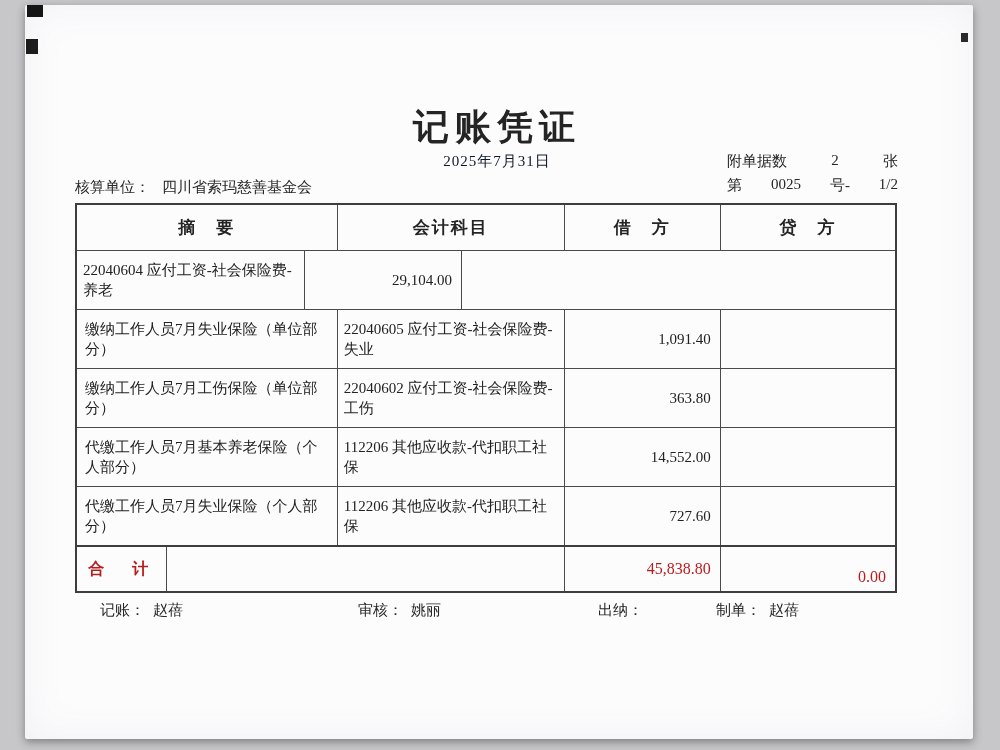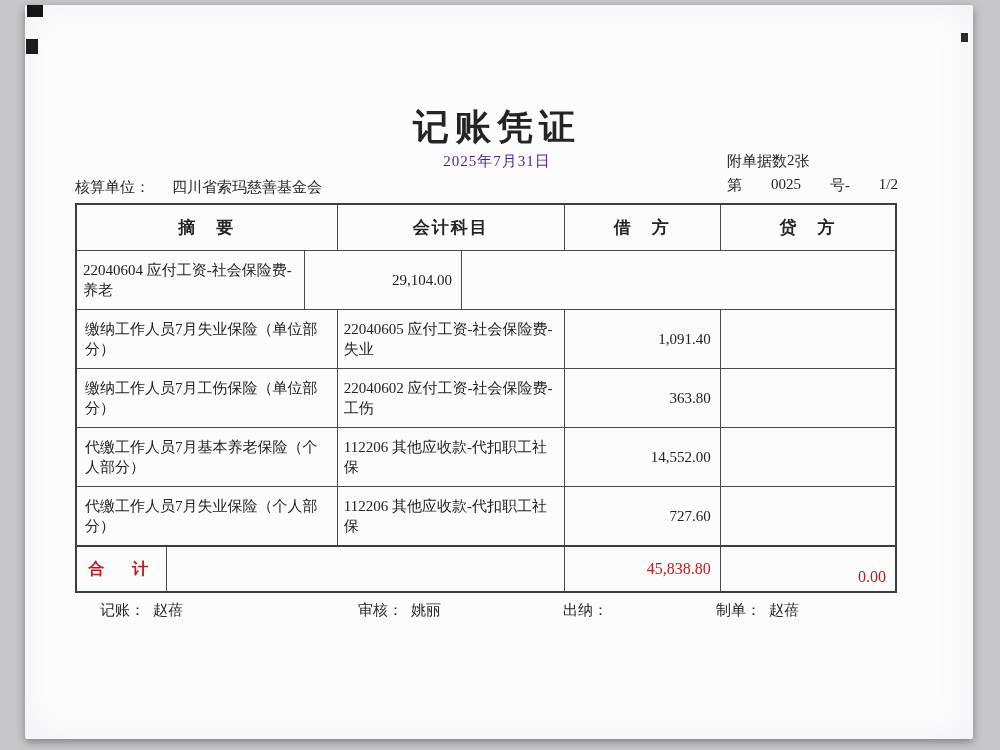--- a/index.html
+++ b/index.html
@@ -19,34 +19,34 @@
   .artifact.a1{left:27px;top:5px;width:16px;height:12px;}
   .artifact.a2{left:26px;top:39px;width:12px;height:15px;background:#1c1c1c;}
   .artifact.a3{left:961px;top:33px;width:7px;height:9px;background:#2a2a2a;}
 
   .doc-title{
     position:absolute;left:0;top:103px;width:994px;text-align:center;
     font-size:36px;font-weight:bold;letter-spacing:6px;color:#242424;
   }
   .doc-date{
     position:absolute;left:0;top:152px;width:994px;text-align:center;
-    font-size:15px;letter-spacing:1px;color:#4c1d95;
+    font-size:15px;letter-spacing:1px;color:#0f172a;
   }
   .attach-line{
     position:absolute;left:727px;top:152px;width:171px;
-    display:flex;justify-content:flex-start;font-size:15px;color:#262626;
+    display:flex;justify-content:space-between;font-size:15px;color:#262626;
   }
   .number-line{
     position:absolute;left:727px;top:176px;width:171px;
     display:flex;justify-content:space-between;font-size:15px;color:#262626;
   }
   .unit-line{
     position:absolute;left:75px;top:178px;font-size:15px;color:#262626;
   }
-  .unit-line .unit-name{margin-left:22px;}
+  .unit-line .unit-name{margin-left:12px;}
 
   .voucher-table{
     position:absolute;left:75px;top:203px;width:822px;
     border:2px solid #3d3d3f;background:transparent;
     box-sizing:border-box;
   }
   .t-row{display:flex;box-sizing:border-box;}
   .t-row > div{box-sizing:border-box;}
   .t-head{height:45px;}
   .t-head > div{
@@ -75,21 +75,21 @@
   }
   .c-total-filler{width:400px;border-right:1px solid #4a4a4c;}
   .c-total-debit{width:157px;justify-content:flex-end;padding:0 9px;border-right:1px solid #4a4a4c;}
   .c-total-credit{width:175px;justify-content:flex-end;padding:0 9px;margin-top:16px;}
 
   .sign-row{position:absolute;left:0;top:601px;width:1000px;font-size:15px;color:#262626;}
   .sign-item{position:absolute;white-space:nowrap;}
   .sign-item .sig-name{margin-left:8px;}
   .sign-bookkeeper{left:100px;}
   .sign-reviewer{left:358px;}
-  .sign-cashier{left:563px;}
+  .sign-cashier{left:598px;}
   .sign-preparer{left:716px;}
 </style>
 </head>
 <body>
 
 <div class="scan-page"></div>
 <div class="artifact a1"></div>
 <div class="artifact a2"></div>
 <div class="artifact a3"></div>
 

